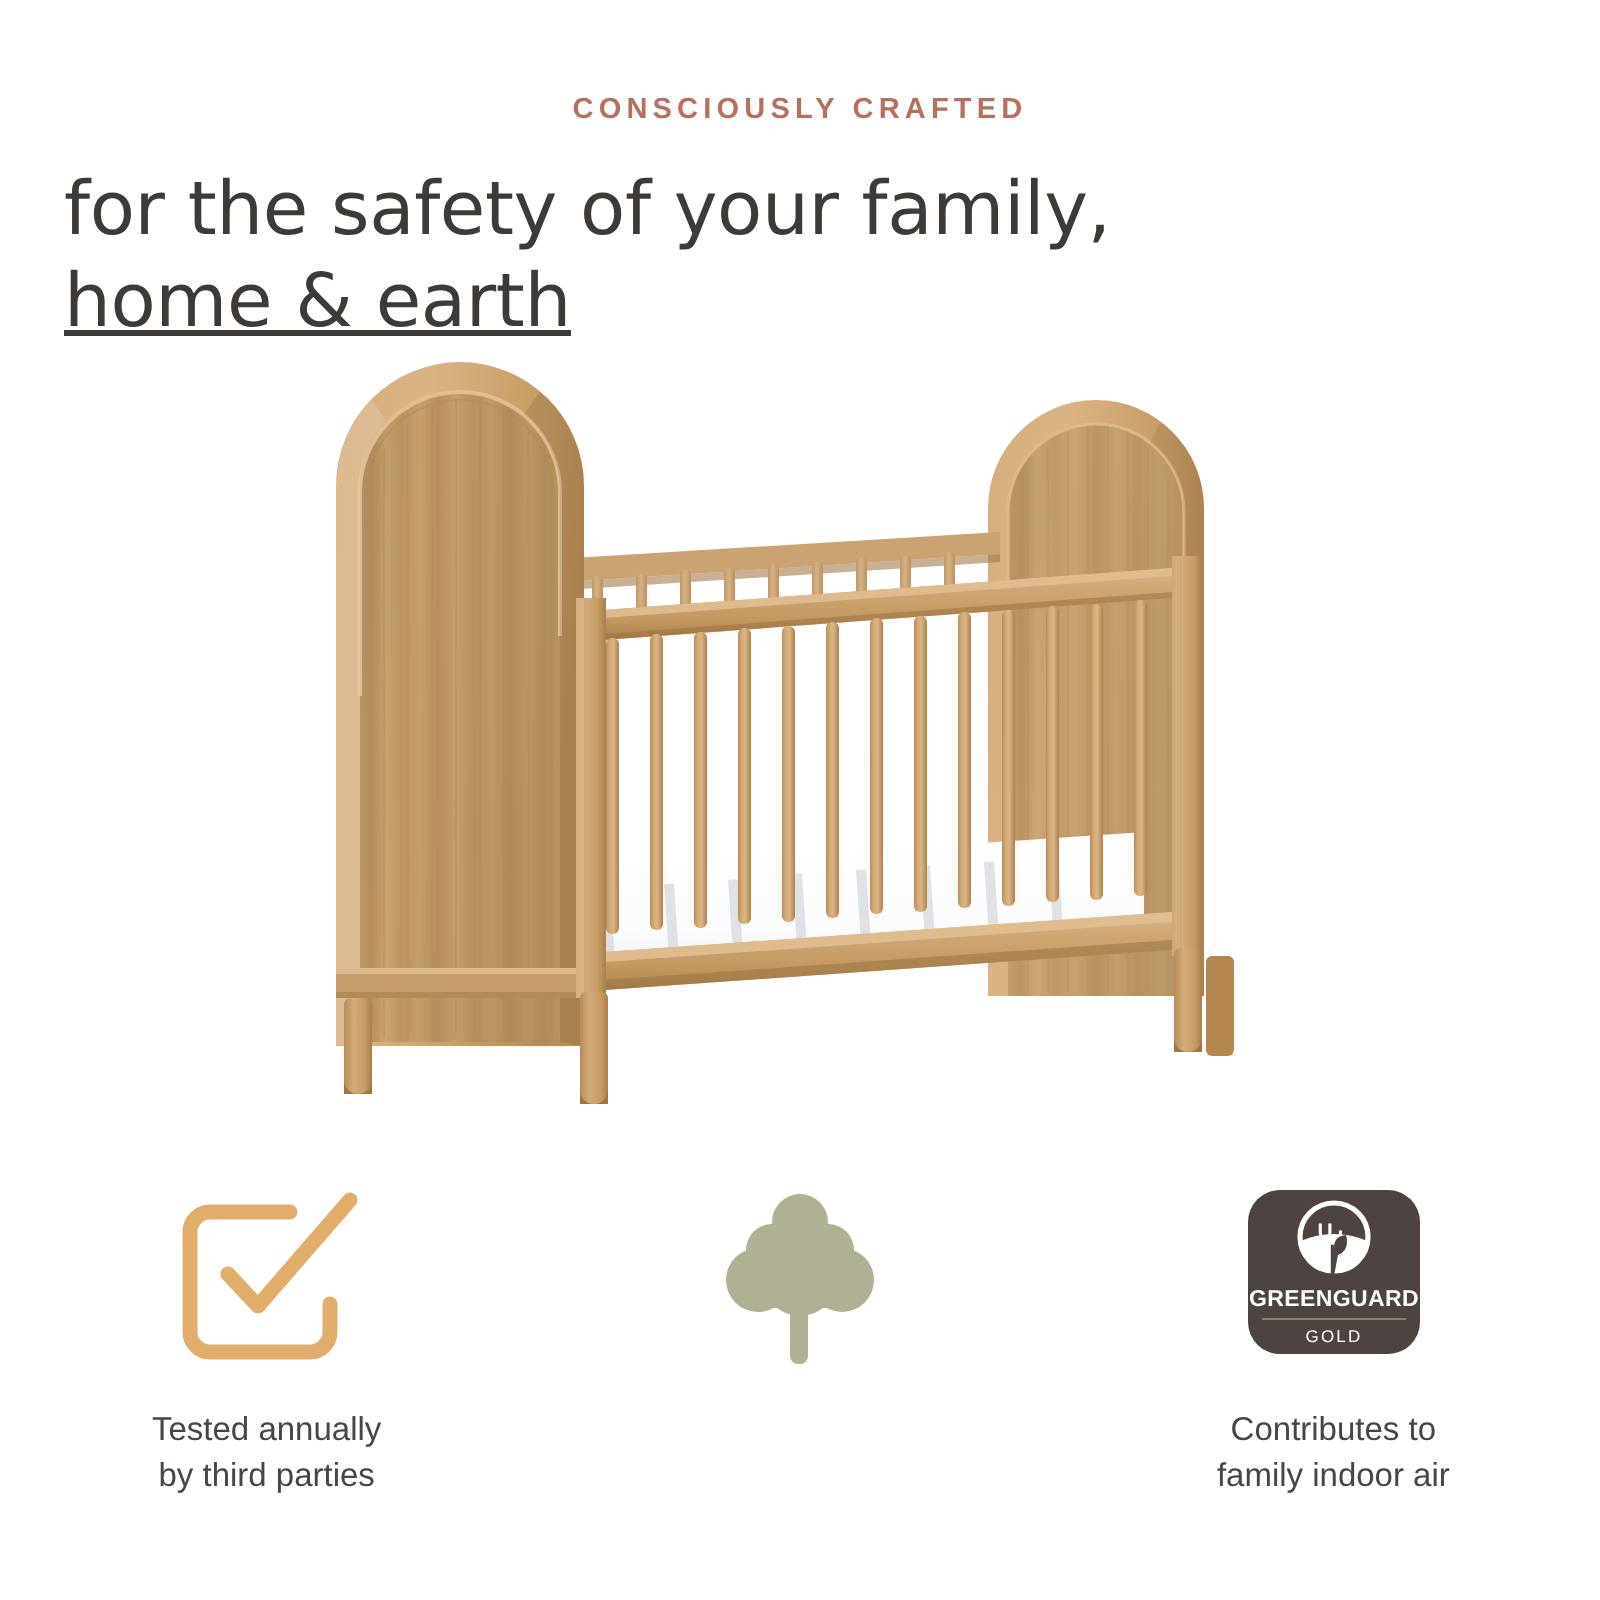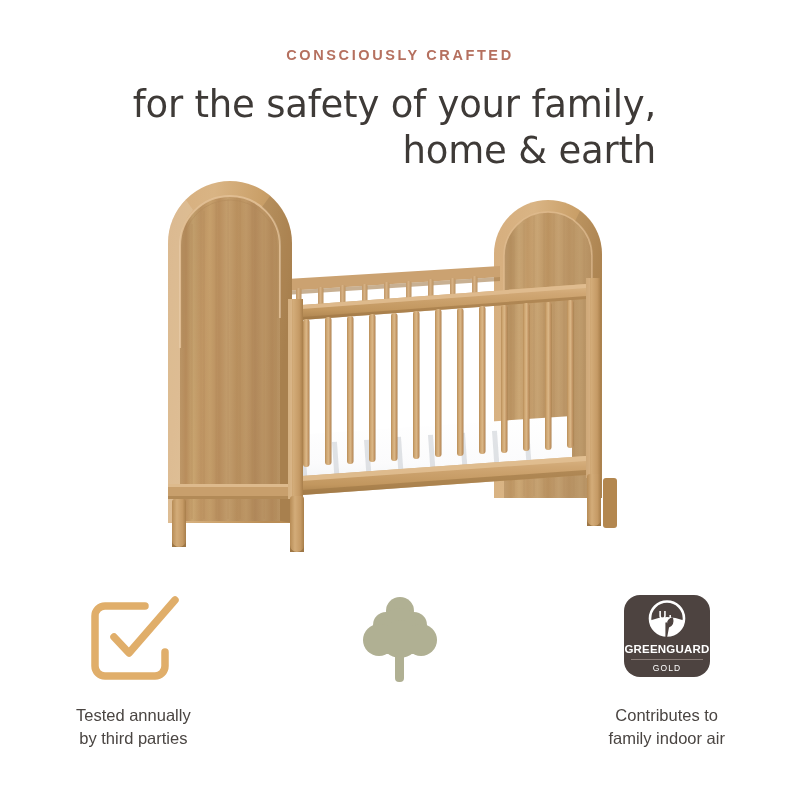--- a/index.html
+++ b/index.html
@@ -34,29 +34,30 @@
     letter-spacing: 2.6px;
     color: #b5705f;
     font-family: "Liberation Sans", sans-serif;
   }
 
   .headline {
     position: absolute;
     top: 82px;
     left: 0;
     width: 656px;
-    text-align: right;
+    text-align: left;
     font-size: 37px;
     line-height: 46px;
     color: #3e3a37;
     font-family: "DejaVu Sans", sans-serif;
     font-weight: 400;
     letter-spacing: -0.2px;
-  }
-  .headline .l2 { display: block; }
+    padding-left: 32px;
+  }
+  .headline .l2 { display: block; text-decoration: underline; }
 
   
   .crib-wrap {
     position: absolute;
     left: 0;
     top: 178px;
     width: 800px;
     height: 400px;
   }
   .crib-svg { display: block; }

